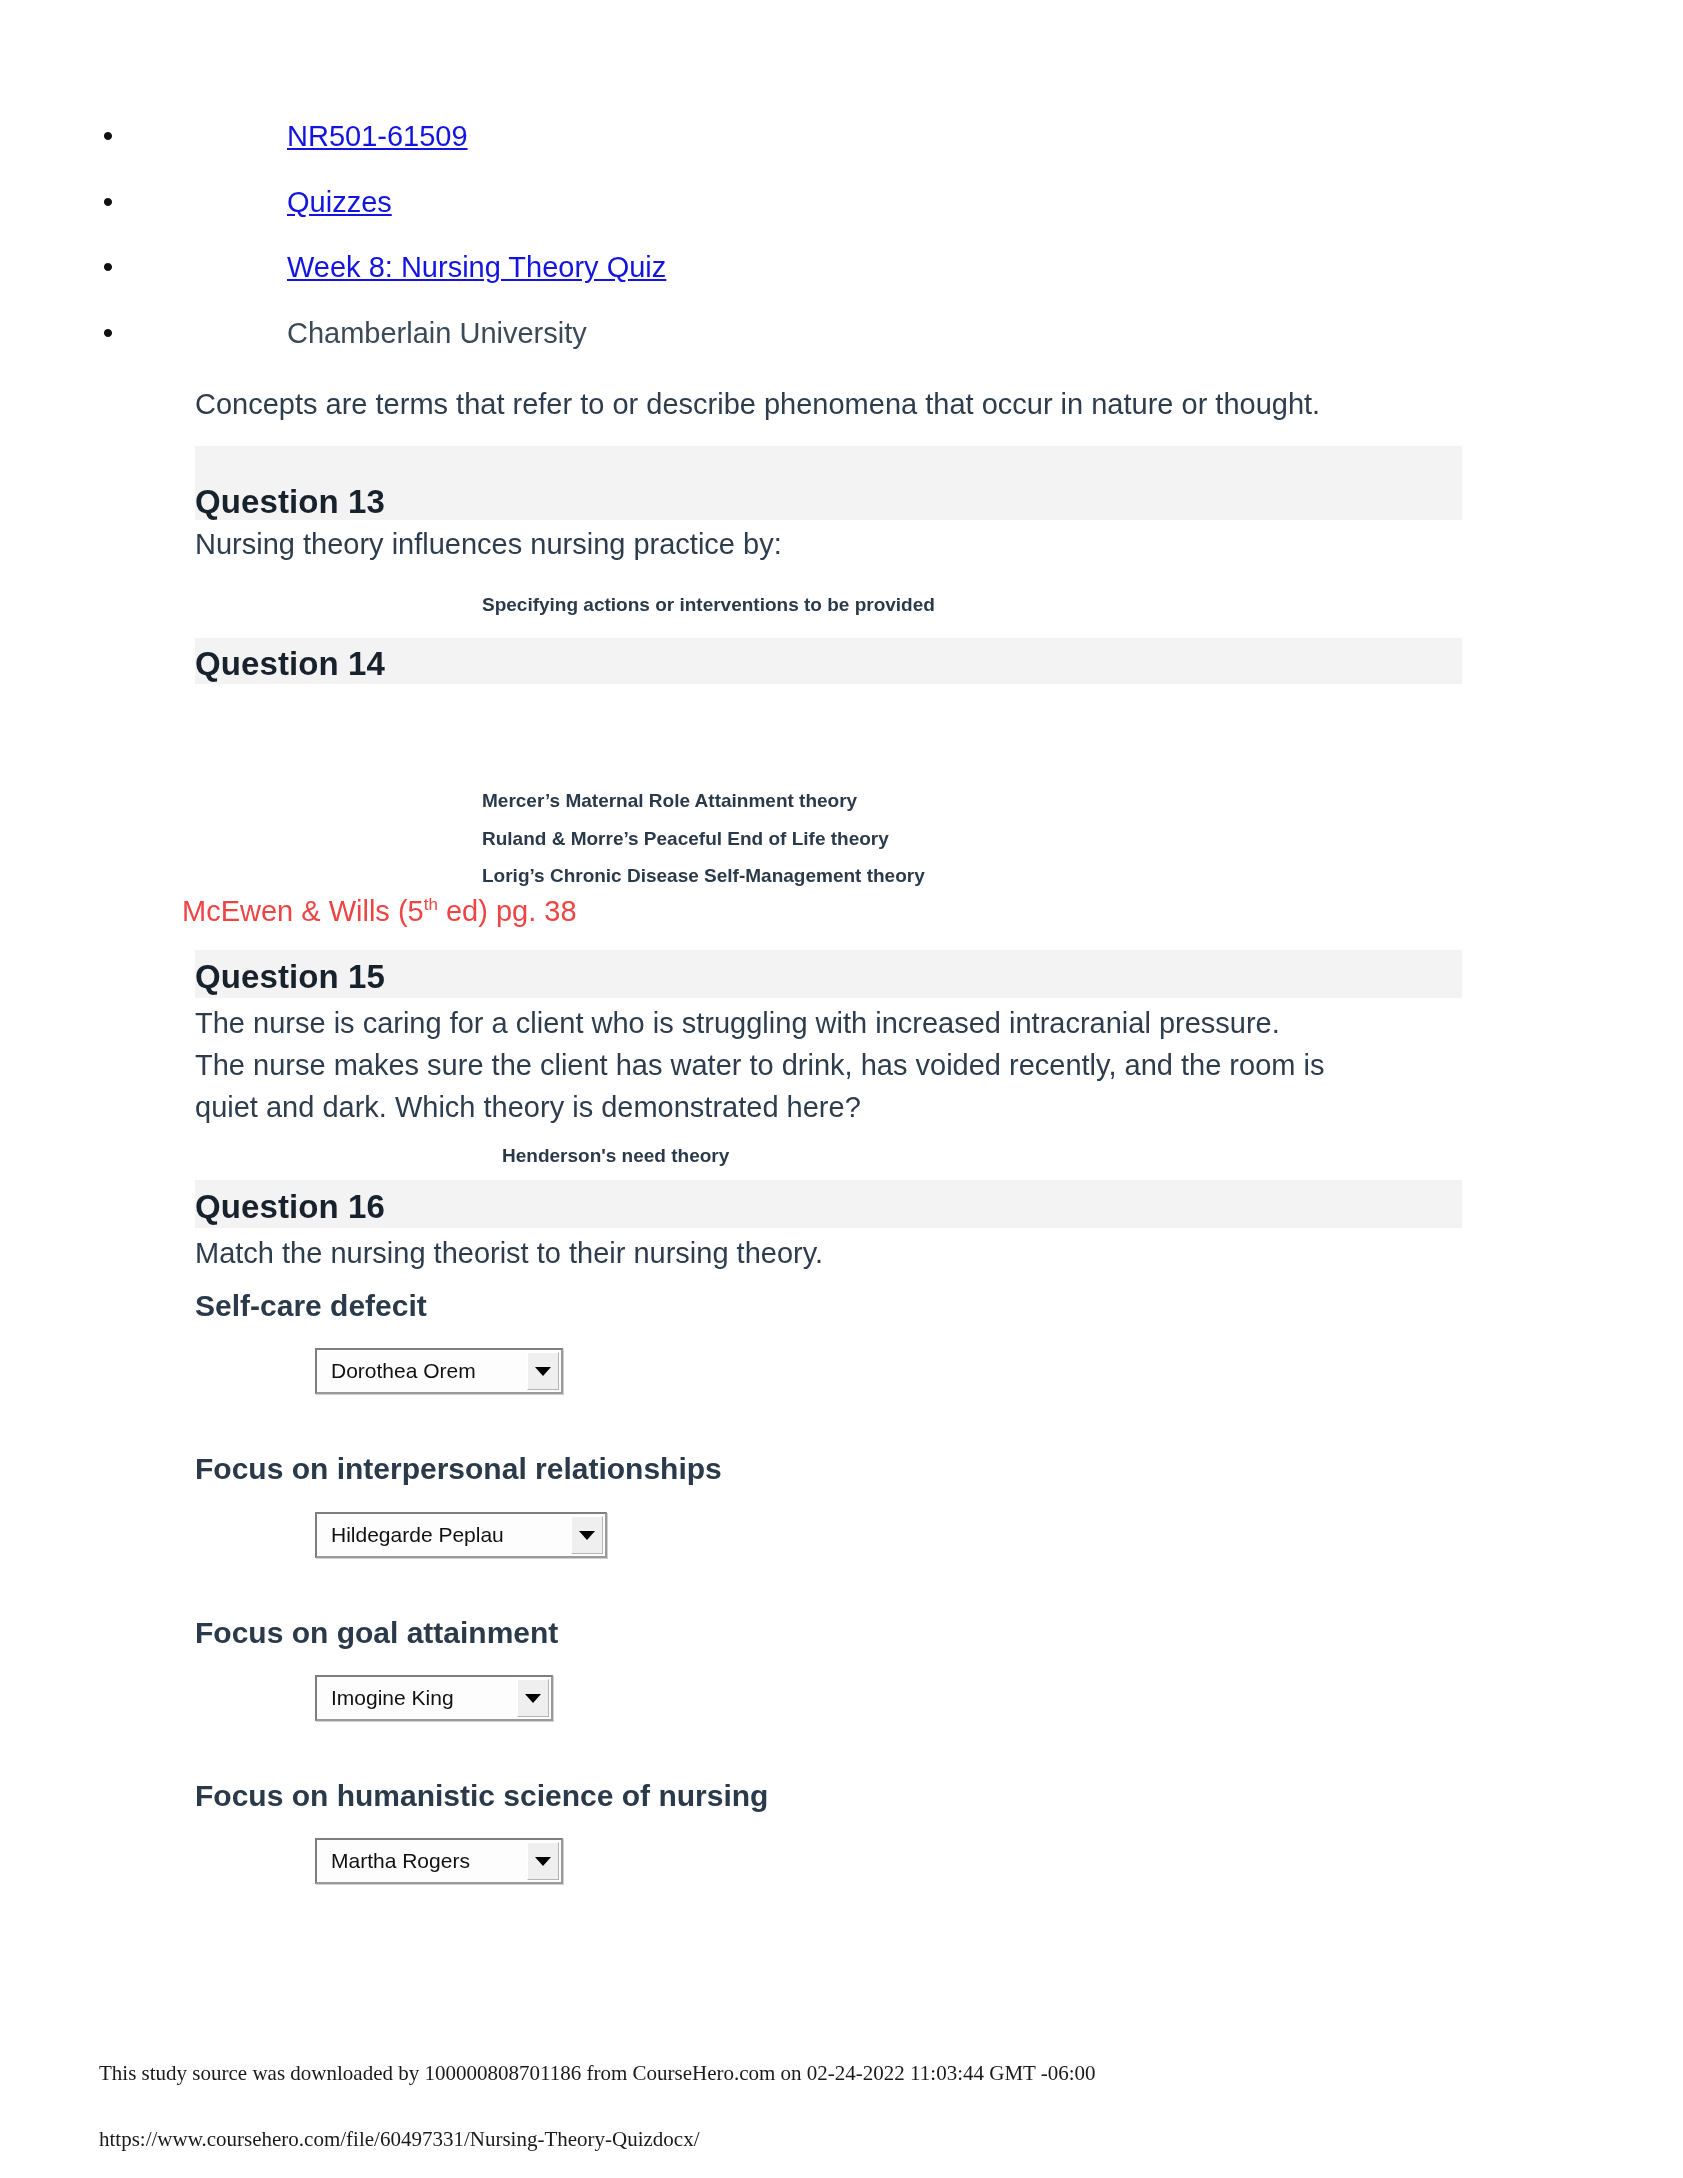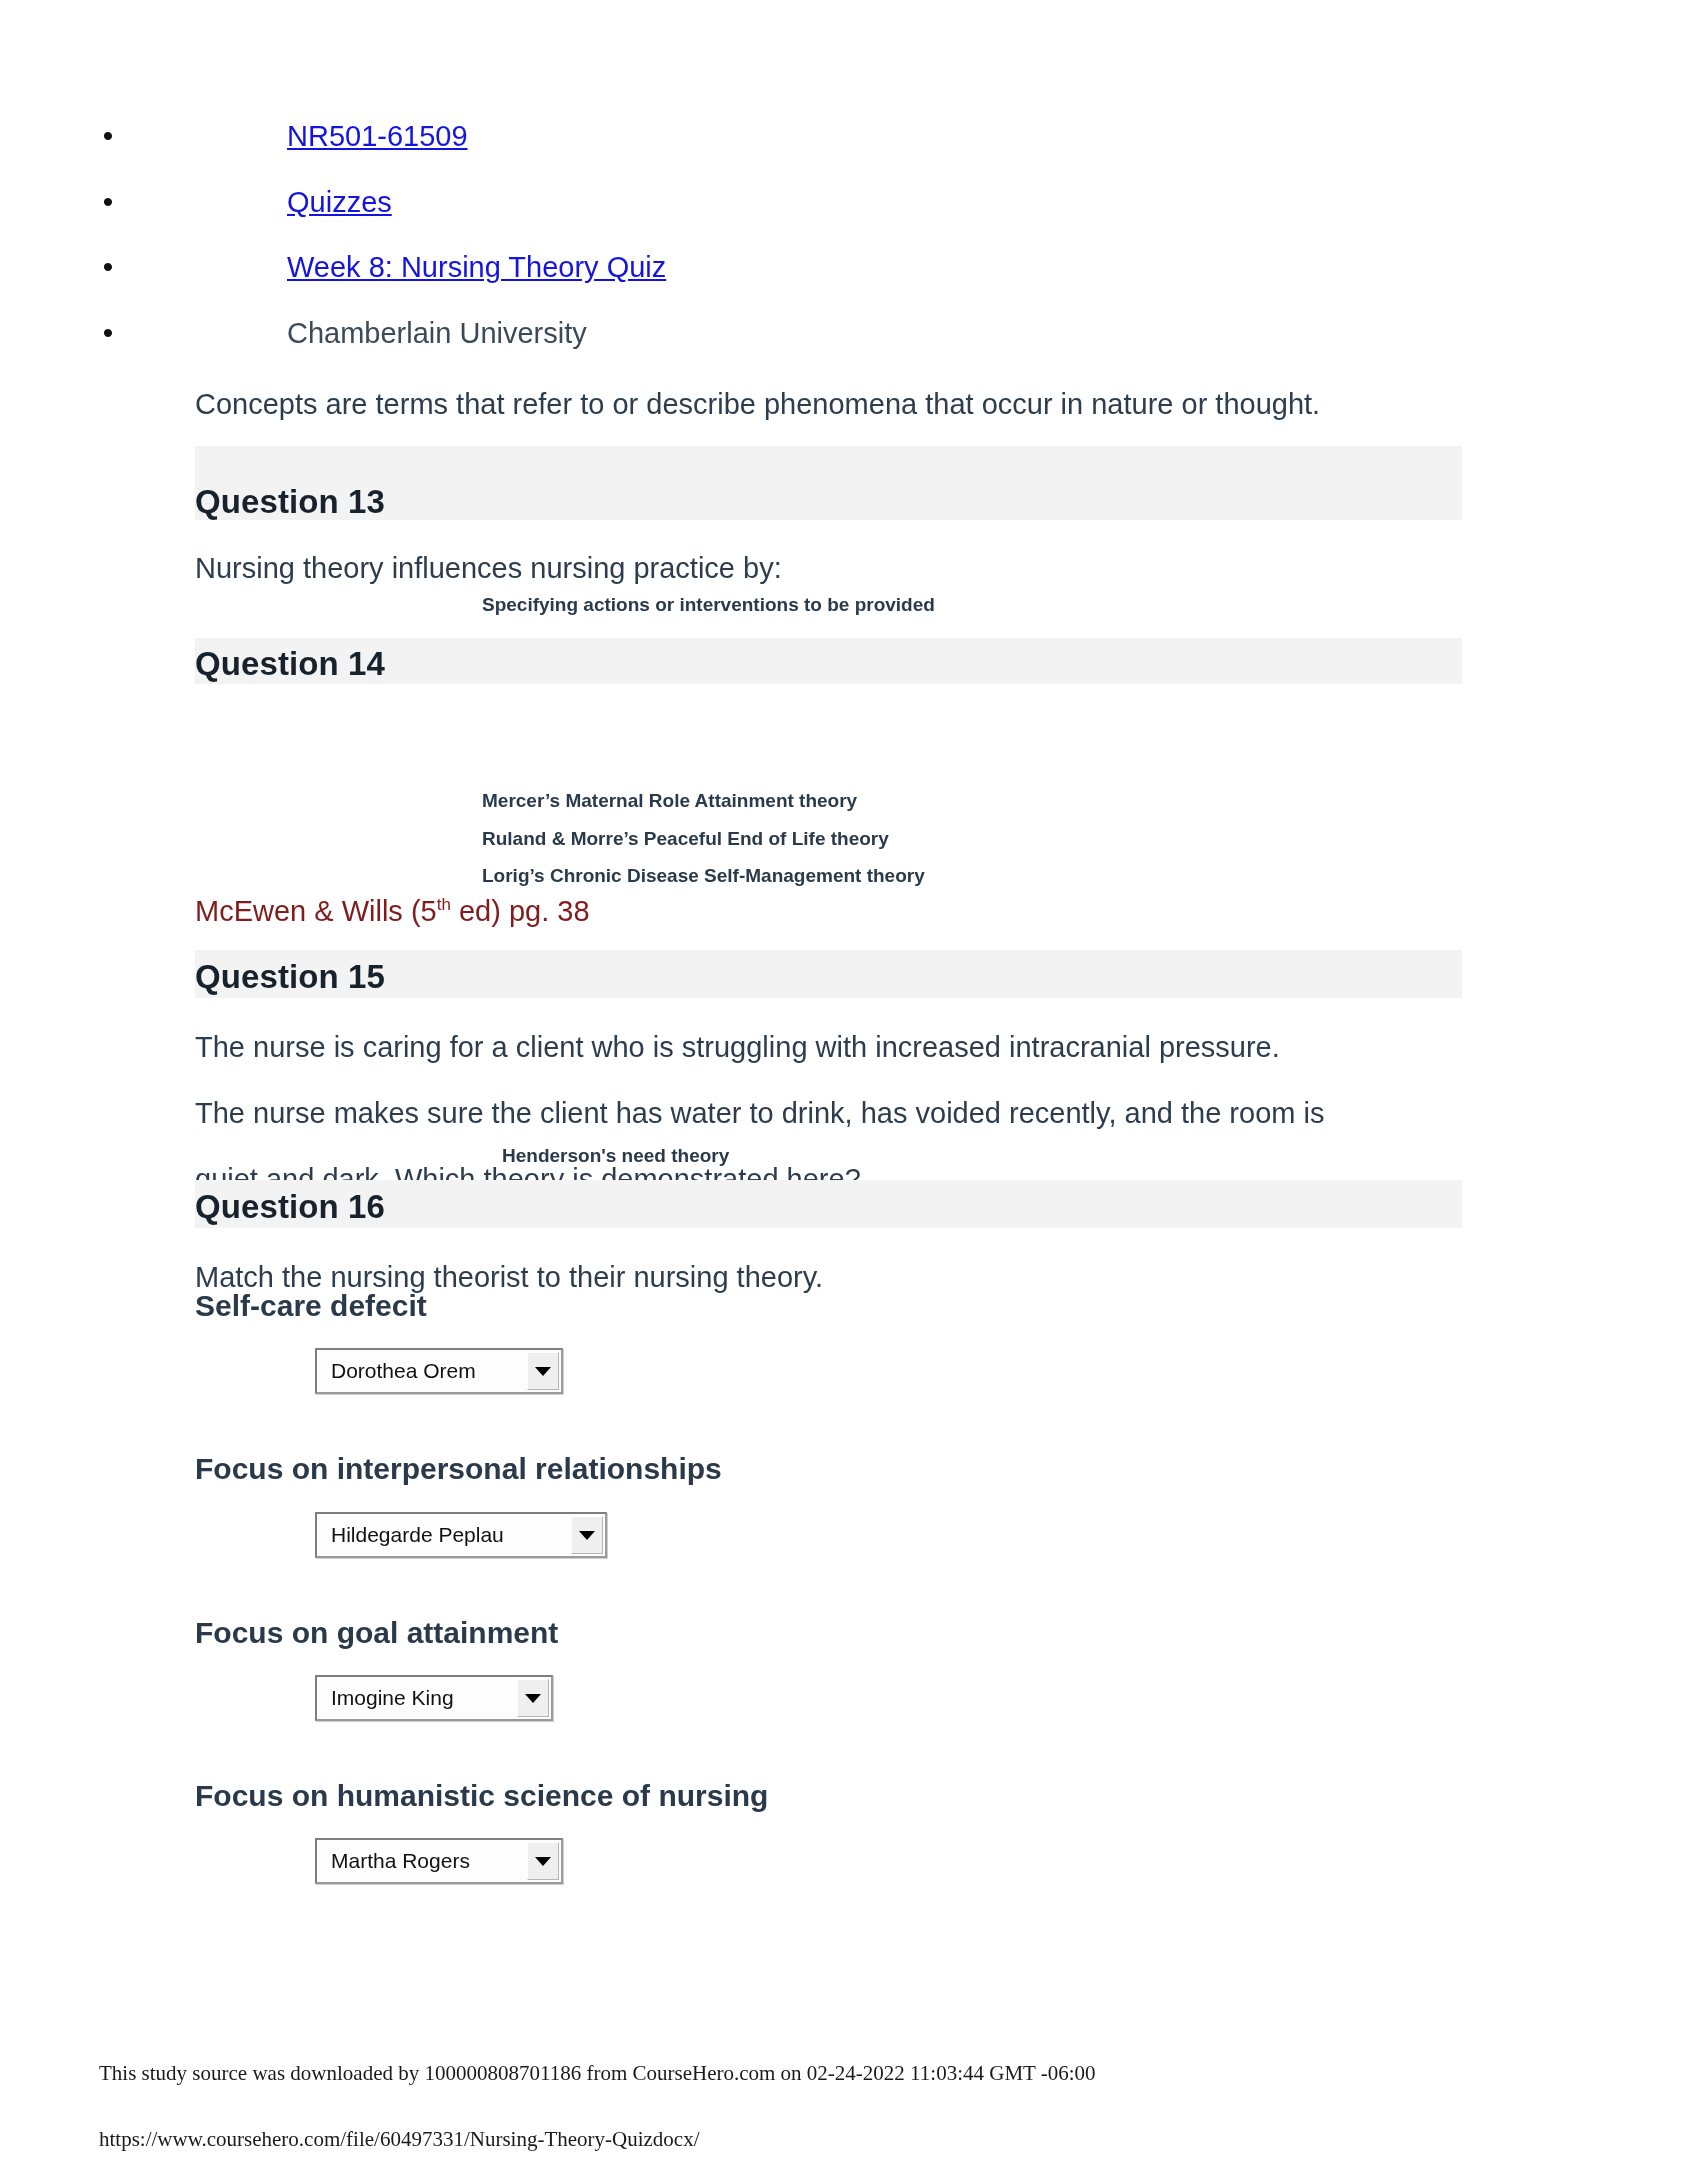--- a/index.html
+++ b/index.html
@@ -90,37 +90,37 @@
     white-space: nowrap;
   }
   .qtext {
     position: absolute;
     left: 195px;
     width: 1287px;
     font-size: 29px;
     line-height: 42px;
     color: #2e3d4d;
   }
-  .qtext .ln { display: block; white-space: nowrap; margin-top: 24px; }
+  .qtext .ln { display: block; white-space: nowrap; }
 
   .ans {
     position: absolute;
     left: 482px;
     font-size: 19px;
     font-weight: bold;
     color: #2b3a4a;
     white-space: nowrap;
     line-height: 38px;
   }
 
   .cite {
     position: absolute;
-    left: 195px;
-    font-size: 29px;
-    color: #7f1d1d;
+    left: 182px;
+    font-size: 29px;
+    color: #ef4444;
     white-space: nowrap;
   }
   .cite sup {
     font-size: 17px;
     vertical-align: super;
   }
 
   
   .matchlabel {
     position: absolute;

